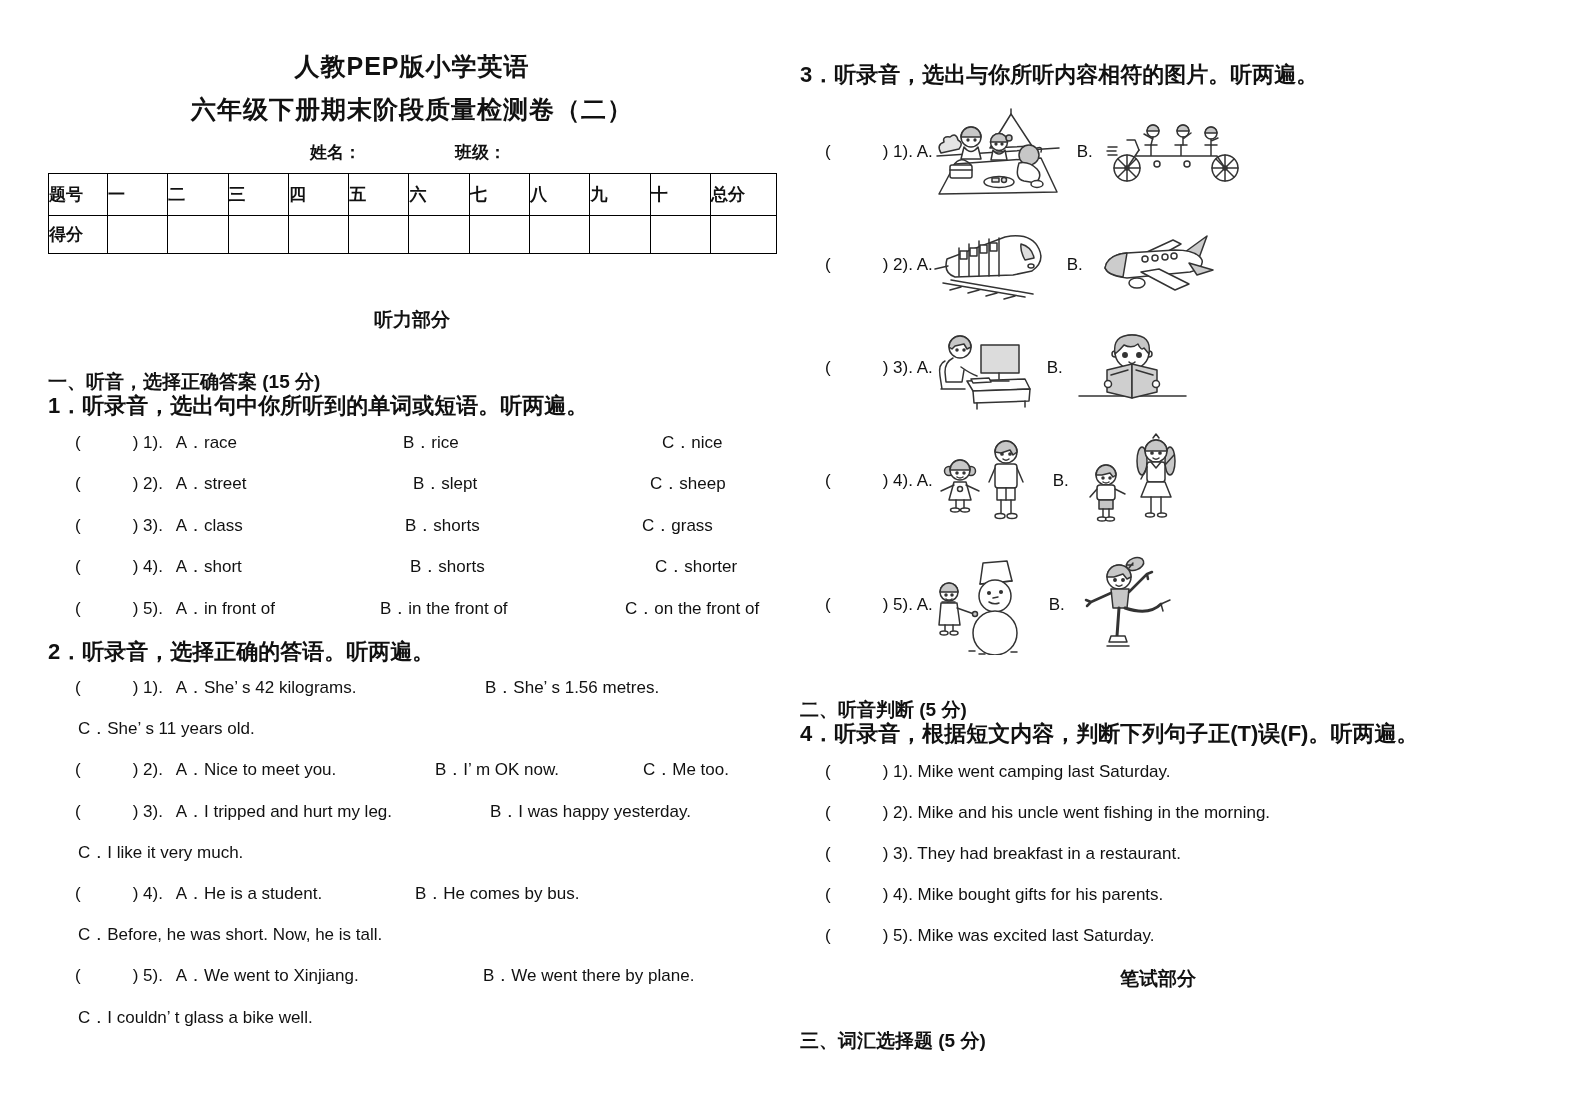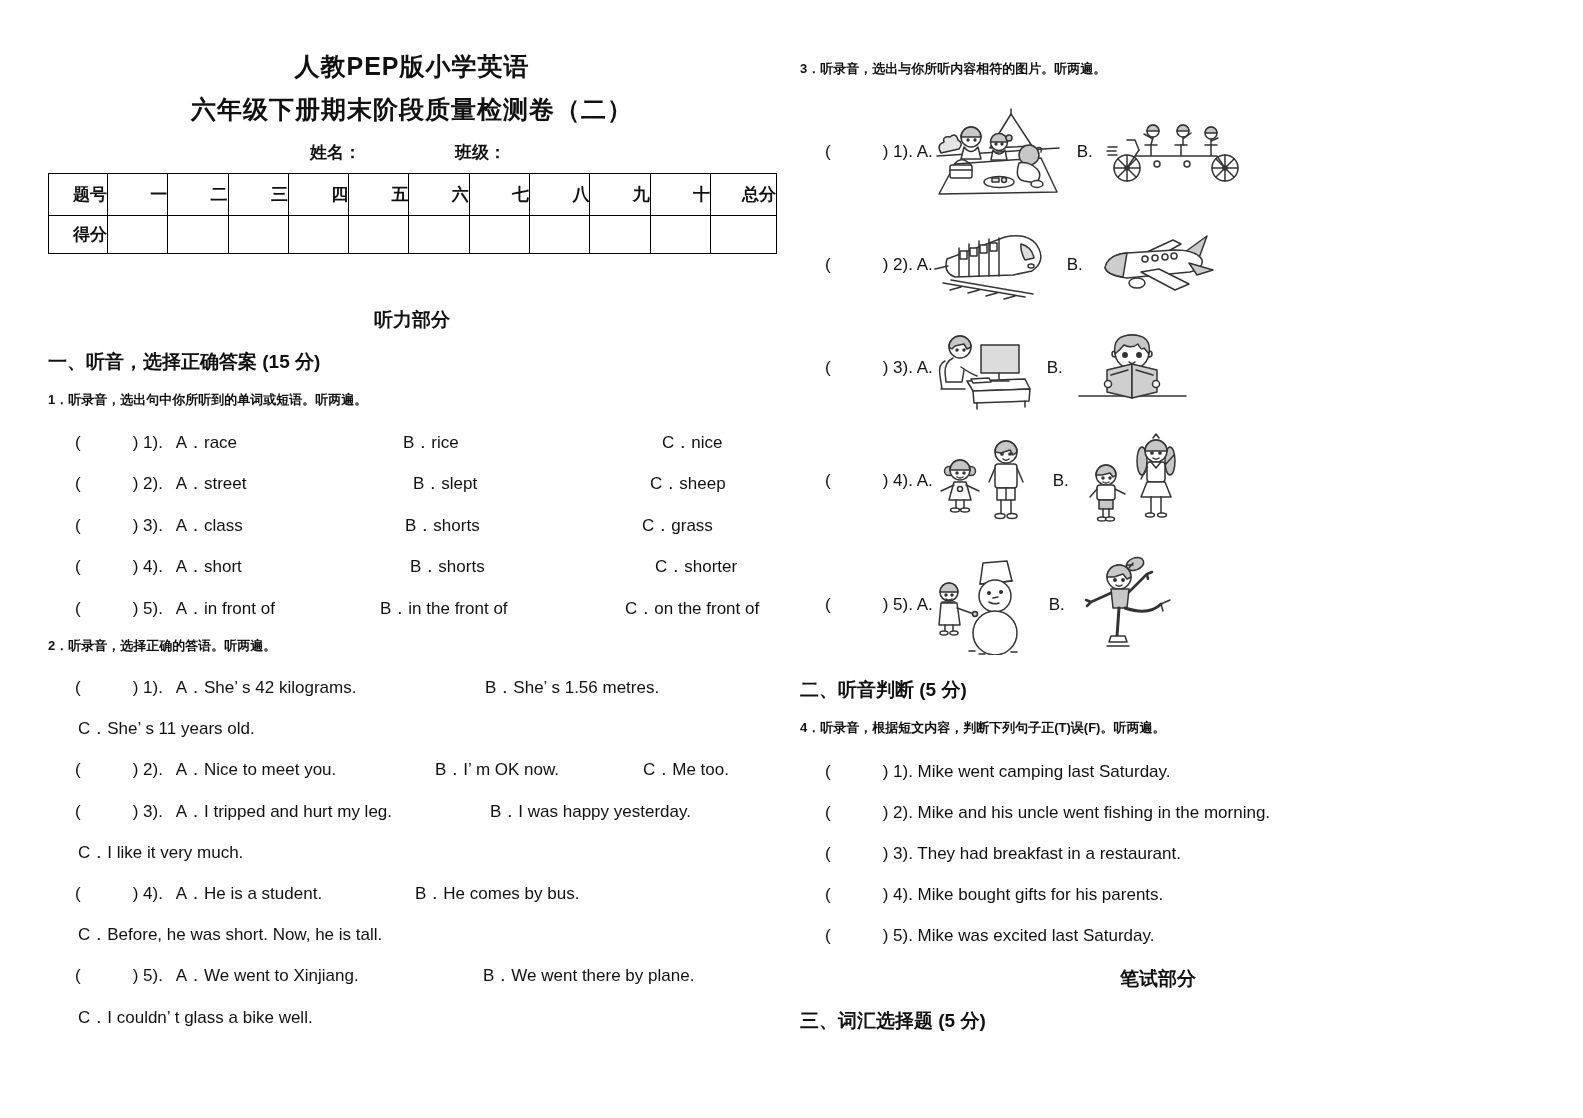--- a/index.html
+++ b/index.html
@@ -2,26 +2,26 @@
 <html><head>
 <meta charset="utf-8">
 <style>
   html,body{margin:0;padding:0;background:#fff;}
   .page{position:relative;width:1462px;height:1118px;background:#fff;overflow:hidden;
         font-family:"Liberation Sans",sans-serif;color:#111;}
   .title{position:absolute;left:48px;width:728px;text-align:center;font-size:25px;font-weight:700;letter-spacing:1px;}
   .nmlabel{position:absolute;font-size:17px;font-weight:700;}
   .blank{position:absolute;width:70px;height:20px;}
   table.score{position:absolute;left:48px;top:173px;width:729px;border-collapse:collapse;table-layout:fixed;}
-  table.score td{border:1.6px solid #000;text-align:right;font-size:17px;font-weight:700;padding:0;}
+  table.score td{border:1.6px solid #000;text-align:left;font-size:17px;font-weight:700;padding:0;}
   table.score tr.h td{height:41px;}
   table.score tr.s td{height:37px;}
-  .sec{position:absolute;font-size:19px;font-weight:700;white-space:nowrap;}
+  .sec{position:absolute;font-size:19px;font-weight:700;white-space:nowrap;margin-top:20px;}
   .secc{position:absolute;text-align:center;font-size:19px;font-weight:700;}
-  .instr{position:absolute;font-size:13px;font-weight:700;white-space:nowrap;}
+  .instr{position:absolute;font-size:22px;font-weight:700;white-space:nowrap;}
   .row{position:absolute;left:75px;width:705px;font-size:17px;white-space:nowrap;line-height:24px;}
   .gap{display:inline-block;width:52px;}
   .opt{margin-left:8px;}
   .b{position:absolute;top:0;margin:0;}
   .copt{margin-left:3px;text-align:right;}
   .q3row{position:absolute;display:flex;align-items:center;font-size:17px;white-space:nowrap;}
   .q3l{flex:0 0 auto;}
   .bl{margin:0 12px 0 14px;}
   .q4row{position:absolute;left:825px;font-size:17px;white-space:nowrap;line-height:24px;}
   svg.ill{display:block;flex:0 0 auto;}

